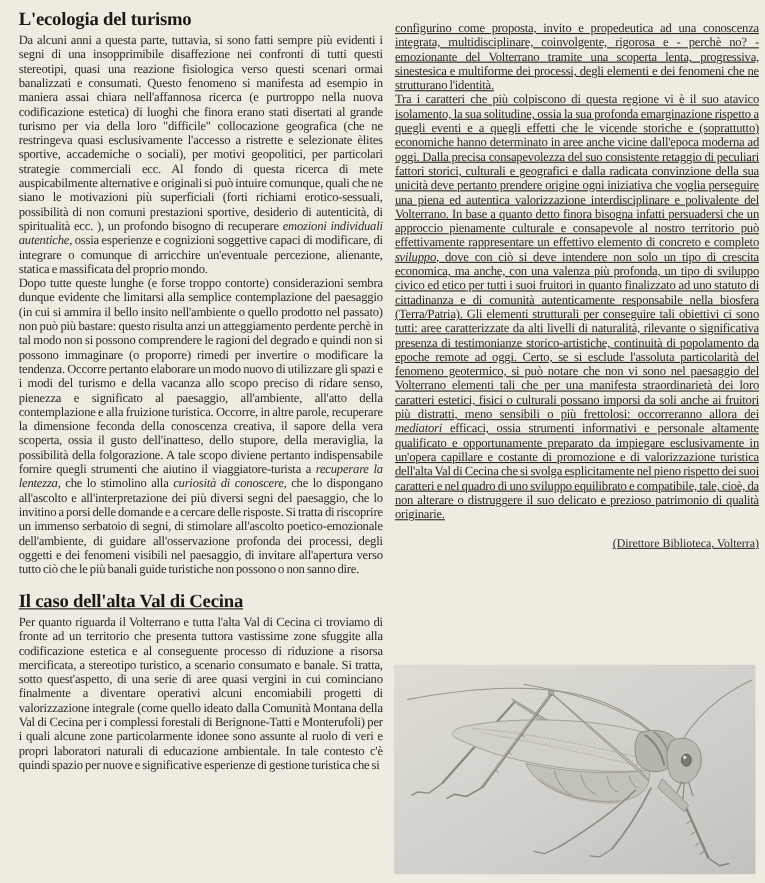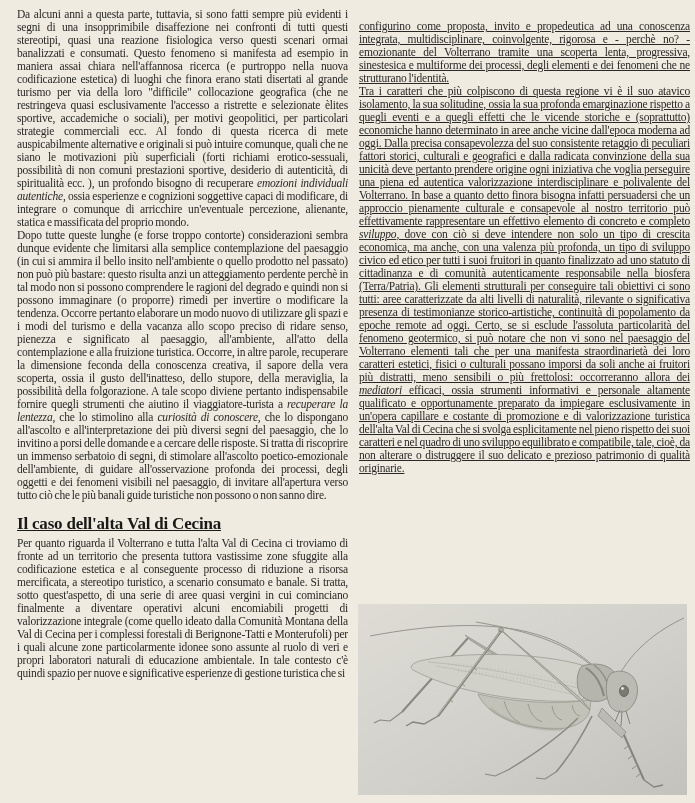--- a/index.html
+++ b/index.html
@@ -39,37 +39,39 @@
     position:absolute;
     left:358px; top:604px;
     width:329px; height:191px;
   }
   .illustration-box svg { display:block; width:100%; height:100%; }
 </style>
 </head>
 <body>
 
 <div class="col col-left">
+  <h1 class="section-heading">L'ecologia del turismo</h1>
   <div class="paras">
       <p><span>Da alcuni anni a questa parte, tuttavia, si sono fatti sempre più evidenti i segni di una insopprimibile disaffezione nei confronti di tutti questi stereotipi, quasi una reazione fisiologica verso questi scenari ormai banalizzati e consumati. Questo fenomeno si manifesta ad esempio in maniera assai chiara nell'affannosa ricerca (e purtroppo nella nuova codificazione estetica) di luoghi che finora erano stati disertati al grande turismo per via della loro "difficile" collocazione geografica (che ne restringeva quasi esclusivamente l'accesso a ristrette e selezionate èlites sportive, accademiche o sociali), per motivi geopolitici, per particolari strategie commerciali ecc. Al fondo di questa ricerca di mete auspicabilmente alternative e originali si può intuire comunque, quali che ne siano le motivazioni più superficiali (forti richiami erotico-sessuali, possibilità di non comuni prestazioni sportive, desiderio di autenticità, di spiritualità ecc. ), un profondo bisogno di recuperare </span><span class="it">emozioni individuali autentiche</span><span>, ossia esperienze e cognizioni soggettive capaci di modificare, di integrare o comunque di arricchire un'eventuale percezione, alienante, statica e massificata del proprio mondo.</span></p>
       <p><span>Dopo tutte queste lunghe (e forse troppo contorte) considerazioni sembra dunque evidente che limitarsi alla semplice contemplazione del paesaggio (in cui si ammira il bello insito nell'ambiente o quello prodotto nel passato) non può più bastare: questo risulta anzi un atteggiamento perdente perchè in tal modo non si possono comprendere le ragioni del degrado e quindi non si possono immaginare (o proporre) rimedi per invertire o modificare la tendenza. Occorre pertanto elaborare un modo nuovo di utilizzare gli spazi e i modi del turismo e della vacanza allo scopo preciso di ridare senso, pienezza e significato al paesaggio, all'ambiente, all'atto della contemplazione e alla fruizione turistica. Occorre, in altre parole, recuperare la dimensione feconda della conoscenza creativa, il sapore della vera scoperta, ossia il gusto dell'inatteso, dello stupore, della meraviglia, la possibilità della folgorazione. A tale scopo diviene pertanto indispensabile fornire quegli strumenti che aiutino il viaggiatore-turista a </span><span class="it">recuperare la lentezza</span><span>, che lo stimolino alla </span><span class="it">curiosità di conoscere</span><span>, che lo dispongano all'ascolto e all'interpretazione dei più diversi segni del paesaggio, che lo invitino a porsi delle domande e a cercare delle risposte. Si tratta di riscoprire un immenso serbatoio di segni, di stimolare all'ascolto poetico-emozionale dell'ambiente, di guidare all'osservazione profonda dei processi, degli oggetti e dei fenomeni visibili nel paesaggio, di invitare all'apertura verso tutto ciò che le più banali guide turistiche non possono o non sanno dire.</span></p>
     </div>
 
   <h1 class="section-heading second">Il caso dell'alta Val di Cecina</h1>
   <div class="paras">
       <p><span>Per quanto riguarda il Volterrano e tutta l'alta Val di Cecina ci troviamo di fronte ad un territorio che presenta tuttora vastissime zone sfuggite alla codificazione estetica e al conseguente processo di riduzione a risorsa mercificata, a stereotipo turistico, a scenario consumato e banale. Si tratta, sotto quest'aspetto, di una serie di aree quasi vergini in cui cominciano finalmente a diventare operativi alcuni encomiabili progetti di valorizzazione integrale (come quello ideato dalla Comunità Montana della Val di Cecina per i complessi forestali di Berignone-Tatti e Monterufoli) per i quali alcune zone particolarmente idonee sono assunte al ruolo di veri e propri laboratori naturali di educazione ambientale. In tale contesto c'è quindi spazio per nuove e significative esperienze di gestione turistica che si</span></p>
     </div>
 </div>
 
 <div class="col col-right">
   <div class="paras">
       <p><span>configurino come proposta, invito e propedeutica ad una conoscenza integrata, multidisciplinare, coinvolgente, rigorosa e - perchè no? - emozionante del Volterrano tramite una scoperta lenta, progressiva, sinestesica e multiforme dei processi, degli elementi e dei fenomeni che ne strutturano l'identità.</span></p>
       <p><span>Tra i caratteri che più colpiscono di questa regione vi è il suo atavico isolamento, la sua solitudine, ossia la sua profonda emarginazione rispetto a quegli eventi e a quegli effetti che le vicende storiche e (soprattutto) economiche hanno determinato in aree anche vicine dall'epoca moderna ad oggi. Dalla precisa consapevolezza del suo consistente retaggio di peculiari fattori storici, culturali e geografici e dalla radicata convinzione della sua unicità deve pertanto prendere origine ogni iniziativa che voglia perseguire una piena ed autentica valorizzazione interdisciplinare e polivalente del Volterrano. In base a quanto detto finora bisogna infatti persuadersi che un approccio pienamente culturale e consapevole al nostro territorio può effettivamente rappresentare un effettivo elemento di concreto e completo </span><span class="it">sviluppo</span><span>, dove con ciò si deve intendere non solo un tipo di crescita economica, ma anche, con una valenza più profonda, un tipo di sviluppo civico ed etico per tutti i suoi fruitori in quanto finalizzato ad uno statuto di cittadinanza e di comunità autenticamente responsabile nella biosfera (Terra/Patria). Gli elementi strutturali per conseguire tali obiettivi ci sono tutti: aree caratterizzate da alti livelli di naturalità, rilevante o significativa presenza di testimonianze storico-artistiche, continuità di popolamento da epoche remote ad oggi. Certo, se si esclude l'assoluta particolarità del fenomeno geotermico, si può notare che non vi sono nel paesaggio del Volterrano elementi tali che per una manifesta straordinarietà dei loro caratteri estetici, fisici o culturali possano imporsi da soli anche ai fruitori più distratti, meno sensibili o più frettolosi: occorreranno allora dei </span><span class="it">mediatori</span><span> efficaci, ossia strumenti informativi e personale altamente qualificato e opportunamente preparato da impiegare esclusivamente in un'opera capillare e costante di promozione e di valorizzazione turistica dell'alta Val di Cecina che si svolga esplicitamente nel pieno rispetto dei suoi caratteri e nel quadro di uno sviluppo equilibrato e compatibile, tale, cioè, da non alterare o distruggere il suo delicato e prezioso patrimonio di qualità originarie.</span></p>
     </div>
   <div class="attribution">
+    <div>(Direttore Biblioteca, Volterra)</div>
   </div>
 </div>
 
 <div class="illustration-box">
   <svg viewBox="0 0 329 191" xmlns="http://www.w3.org/2000/svg">
     <defs>
       <linearGradient id="bgGrad" x1="0" y1="0" x2="1" y2="1">
         <stop offset="0" stop-color="#dedcd5"></stop>
         <stop offset="0.55" stop-color="#d1d0ca"></stop>
         <stop offset="1" stop-color="#c3c2bd"></stop>

